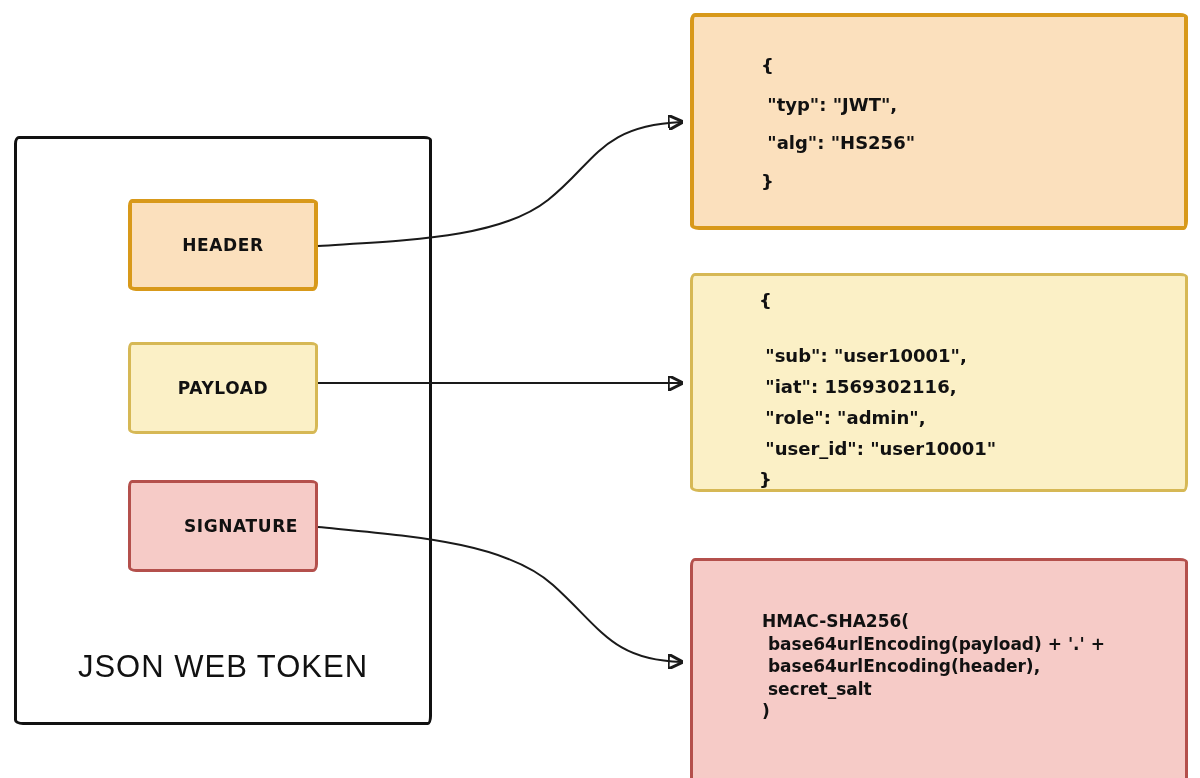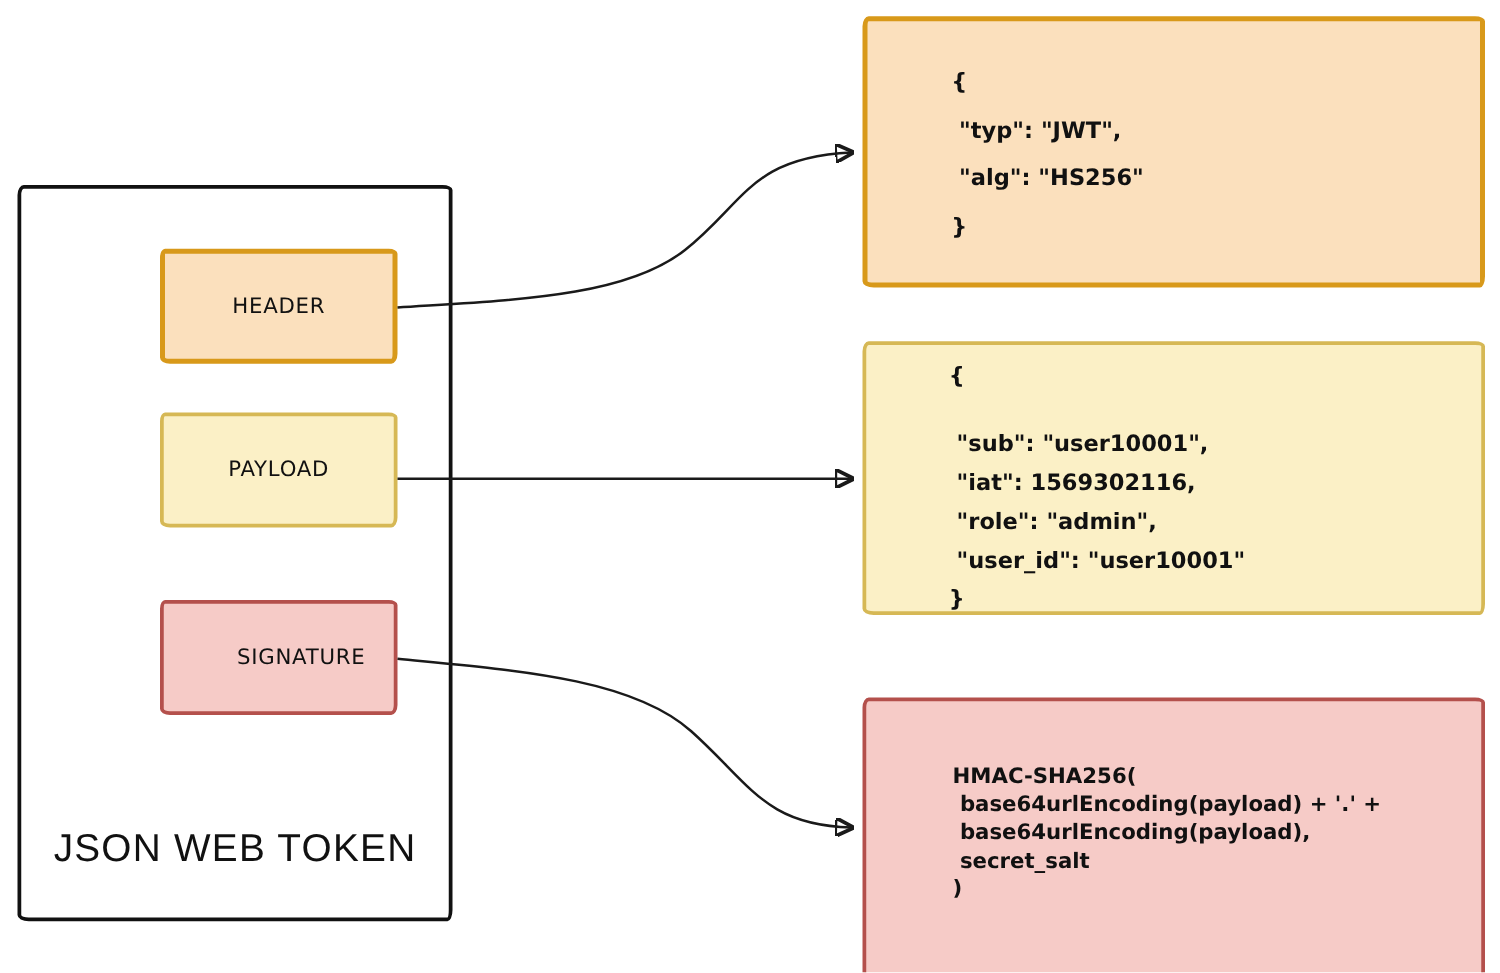--- a/index.html
+++ b/index.html
@@ -15,44 +15,43 @@
   }
   *{margin:0;padding:0;box-sizing:border-box;}
   html,body{background:#fff;}
   body{font-family:"DejaVu Sans","Liberation Sans",sans-serif;color:var(--ink);}
   .stage{
     position:relative;width:1200px;height:778px;
     background:var(--canvas-bg);overflow:hidden;
   }
   
   .jwt-box{
-    position:absolute;left:14px;top:136px;width:348px;height:589px;
+    position:absolute;left:14px;top:136px;width:418px;height:589px;
     border:3px solid var(--ink);background:transparent;
     border-radius:5px 8px 4px 9px / 8px 4px 9px 5px;
-    margin-top:12px;
   }
   .jwt-title{
     position:absolute;left:0;right:0;top:510px;
     text-align:center;
     font-family:"Liberation Sans","DejaVu Sans",sans-serif;
     font-size:31px;letter-spacing:1px;color:var(--ink);
     font-weight:400;
   }
   
   .part-box{
     position:absolute;left:128px;width:190px;height:92px;
     display:flex;align-items:center;justify-content:center;
     border-radius:4px 7px 5px 8px / 7px 4px 8px 5px;
   }
   .part-box .part-label{
-    font-size:17px;font-weight:400;letter-spacing:0.6px;
+    font-size:17px;font-weight:700;letter-spacing:0.6px;
     white-space:pre;color:var(--ink);
   }
   .part-header   {top:199px;background:var(--header-fill);border:4px solid var(--header-border);}
-  .part-payload  {top:330px;background:var(--payload-fill);border:3px solid var(--payload-border);}
+  .part-payload  {top:342px;background:var(--payload-fill);border:3px solid var(--payload-border);}
   .part-signature{top:480px;background:var(--signature-fill);border:3px solid var(--signature-border);padding-left:36px;}
   
   .detail-box{
     position:absolute;left:690px;width:498px;
     border-radius:5px 8px 4px 9px / 8px 4px 9px 5px;
   }
   .detail-header{
     top:13px;height:217px;
     background:var(--header-fill);border:4px solid var(--header-border);
     padding:30px 10px 0 67px;
@@ -114,21 +113,21 @@
     <div class="code-line"> "sub": "user10001",</div>
     <div class="code-line"> "iat": 1569302116,</div>
     <div class="code-line"> "role": "admin",</div>
     <div class="code-line"> "user_id": "user10001"</div>
     <div class="code-line">}</div>
   </div>
 
   <div class="detail-box detail-signature">
     <div class="code-line">HMAC-SHA256(</div>
     <div class="code-line"> base64urlEncoding(payload) + '.' +</div>
-    <div class="code-line"> base64urlEncoding(payload),</div>
+    <div class="code-line"> base64urlEncoding(header),</div>
     <div class="code-line"> secret_salt</div>
     <div class="code-line">)</div>
   </div>
 
   <svg class="arrow-layer" viewBox="0 0 1200 778" xmlns="http://www.w3.org/2000/svg" aria-hidden="true">
     <defs>
       <marker id="arrowhead" viewBox="0 0 10 10" refX="8.5" refY="5" markerWidth="7.5" markerHeight="7.5" orient="auto-start-reverse">
         <path d="M0,0 L10,5 L0,10 z" fill="#1a1a1a" stroke="none"></path>
       </marker>
     </defs>

